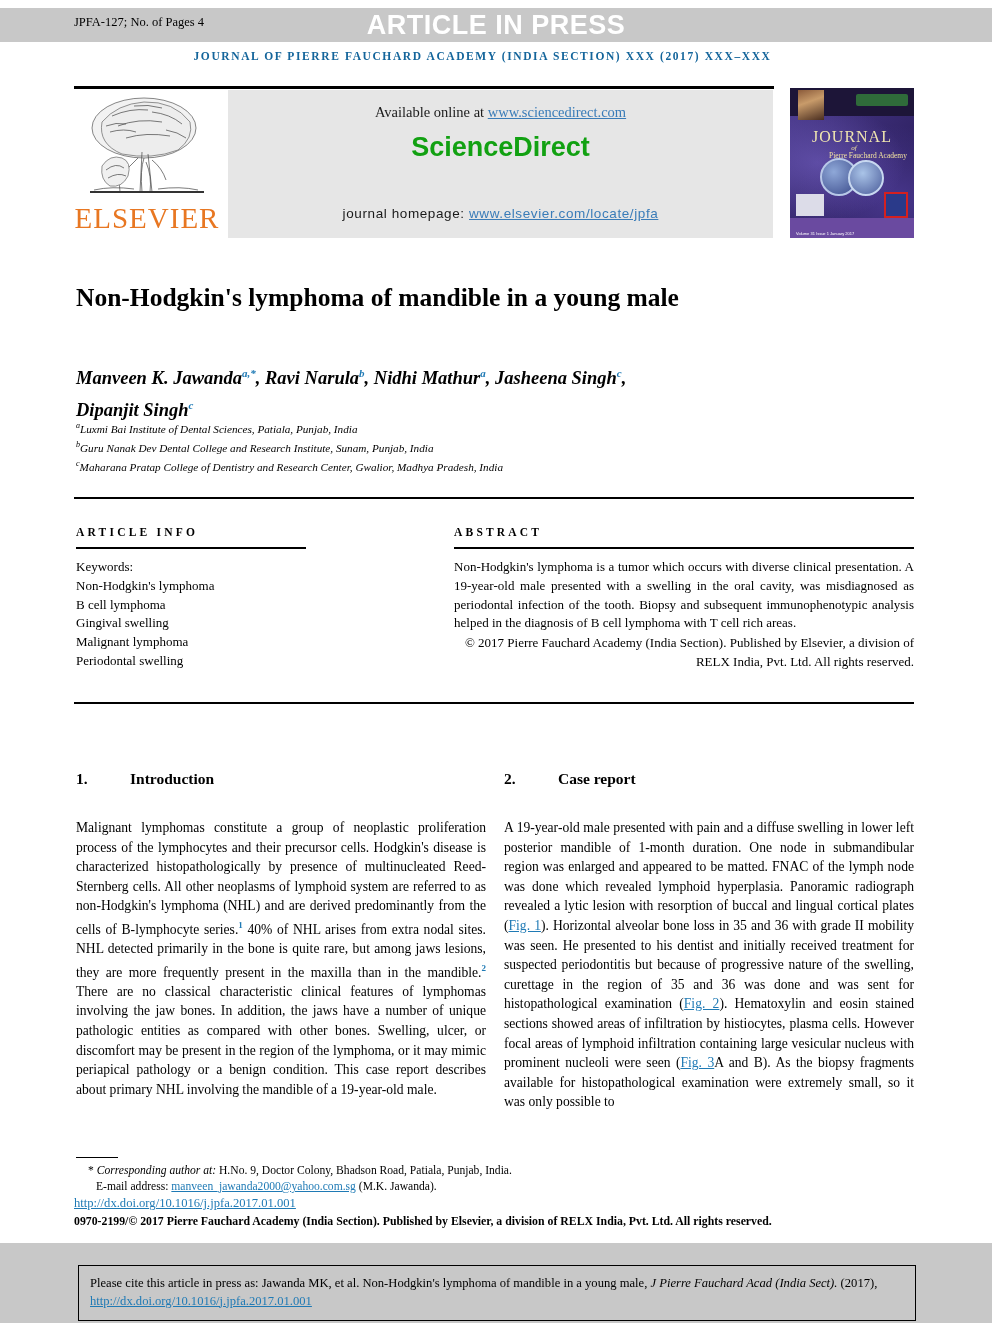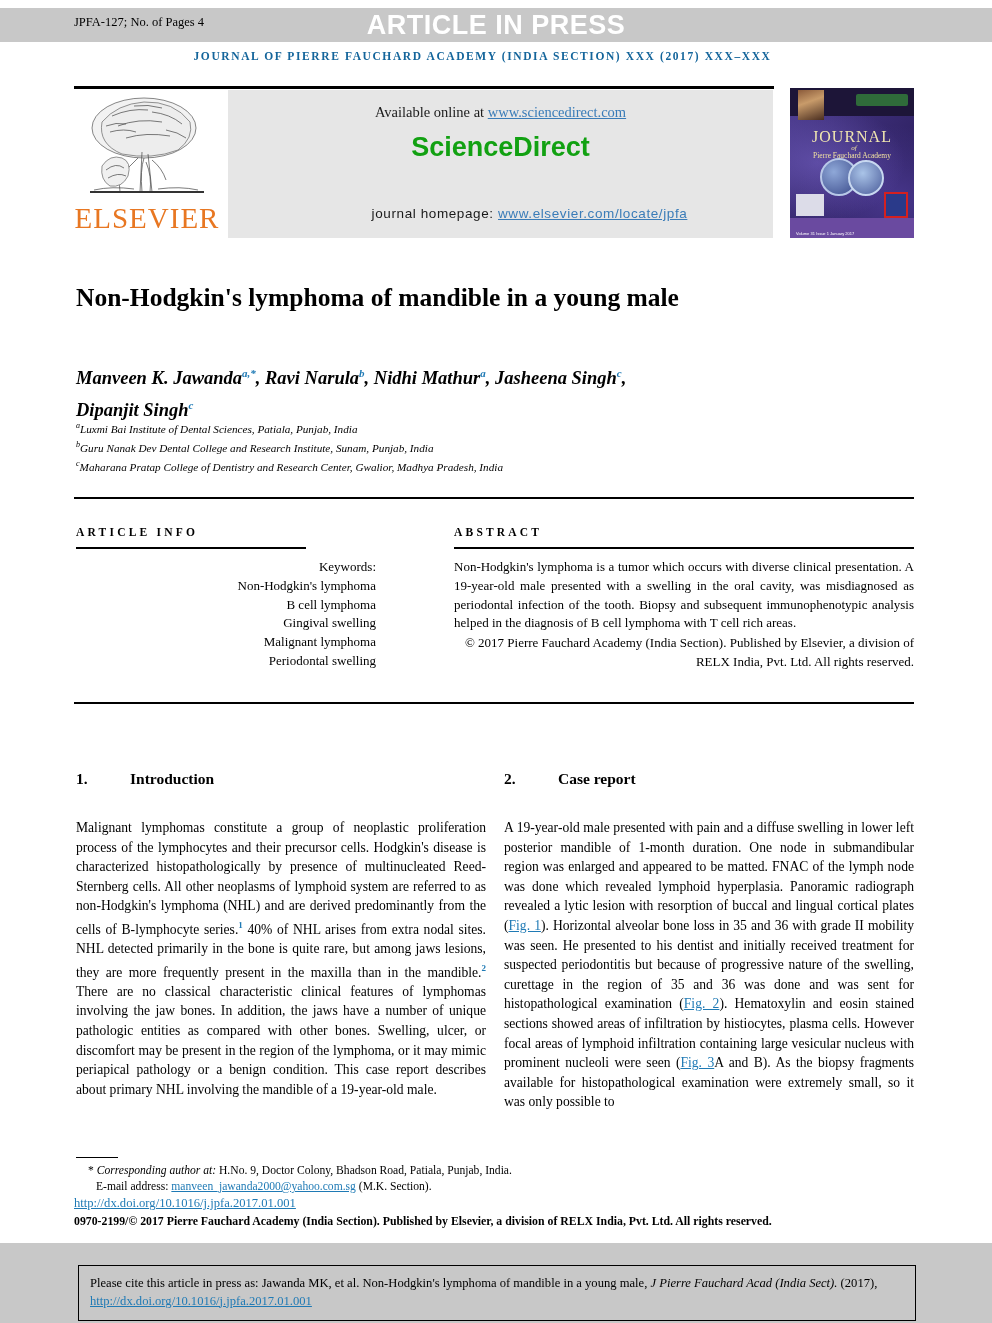--- a/index.html
+++ b/index.html
@@ -113,21 +113,20 @@
   }
   .sd-home {
     position: absolute;
     left: 0; top: 116px;
     width: 545px;
     text-align: center;
     font-family: "Liberation Sans", sans-serif;
     font-size: 13.5px;
     letter-spacing: 0.6px;
     color: #1a1a1a;
-    margin-left: 29px;
   }
   .sd-home .lnk { color: #3a7cb8; }
 
   
   .cover {
     position: absolute;
     left: 790px; top: 88px;
     width: 124px; height: 150px;
     background: #3b2a72;
     overflow: hidden;
@@ -151,21 +150,21 @@
       radial-gradient(ellipse at 75% 70%, rgba(90,70,170,.6), transparent 60%),
       linear-gradient(130deg,#4a3a8c,#2d2060 70%);
   }
   .cover-title {
     position: absolute; left: 0; top: 40px; width: 124px; text-align: center;
     font-family: "Liberation Serif", serif; font-size: 16px; color: #f0e6b0;
     letter-spacing: 1px;
   }
   .cover-sub {
     position: absolute; left: 0; top: 58px; width: 124px; text-align: center;
-    font-family: "Liberation Serif", serif; font-size: 7.5px; color: #f0e0a0;
+    font-family: "Liberation Serif", serif; font-size: 7.5px; color: #f0e0a0; padding-left: 16px;
   }
   .cover-sub-it {
     position: absolute; left: 0; top: 52px; width: 128px; text-align: center;
     font-family: "Liberation Serif", serif; font-size: 7px; color: #f0e0a0;
     font-style: italic;
   }
   .cover-globe1 {
     position: absolute; left: 30px; top: 70px; width: 34px; height: 34px;
     border: 2px solid #b8c8e8; border-radius: 50%;
     background: radial-gradient(circle at 35% 35%, #8fa8d8, #3a4a8a);
@@ -267,21 +266,20 @@
     background: #000;
   }
 
   .keywords {
     position: absolute;
     left: 76px; top: 558px;
     width: 300px;
     font-family: "Liberation Serif", serif;
     font-size: 13px;
     line-height: 18.8px;
-    text-align: right;
   }
 
   .abstract {
     position: absolute;
     left: 454px; top: 558px;
     width: 460px;
     font-family: "Liberation Serif", serif;
     font-size: 13px;
     line-height: 18.8px;
     text-align: justify;
@@ -490,21 +488,21 @@
 <div class="col col-r">
   <div class="sec-head">
     <span class="sec-num">2.</span><span>Case report</span>
   </div>
   <p class="body-p"><span>A 19-year-old male presented with pain and a diffuse swelling in lower left posterior mandible of 1-month duration. One node in submandibular region was enlarged and appeared to be matted. FNAC of the lymph node was done which revealed lymphoid hyperplasia. Panoramic radiograph revealed a lytic lesion with resorption of buccal and lingual cortical plates (</span><a class="ref-lnk" href="#">Fig. 1</a><span>). Horizontal alveolar bone loss in 35 and 36 with grade II mobility was seen. He presented to his dentist and initially received treatment for suspected periodontitis but because of progressive nature of the swelling, curettage in the region of 35 and 36 was done and was sent for histopathological examination (</span><a class="ref-lnk" href="#">Fig. 2</a><span>). Hematoxylin and eosin stained sections showed areas of infiltration by histiocytes, plasma cells. However focal areas of lymphoid infiltration containing large vesicular nucleus with prominent nucleoli were seen (</span><a class="ref-lnk" href="#">Fig. 3</a><span>A and B). As the biopsy fragments available for histopathological examination were extremely small, so it was only possible to</span></p>
 </div>
 
 <div class="foot-rule"></div>
 <div class="footnote">
   <span class="indent"><span>*</span> <span class="ital">Corresponding author at:</span><span> H.No. 9, Doctor Colony, Bhadson Road, Patiala, Punjab, India.</span></span>
-  <span class="indent" style="padding-left:20px"><span>E-mail address: </span><a class="foot-lnk" href="#">manveen_jawanda2000@yahoo.com.sg</a><span> (M.K. Section).</span></span>
+  <span class="indent" style="padding-left:20px"><span>E-mail address: </span><a class="foot-lnk" href="#">manveen_jawanda2000@yahoo.com.sg</a><span> (M.K. Jawanda).</span></span>
 </div>
 <div class="doi-line"><a class="foot-lnk" href="#">http://dx.doi.org/10.1016/j.jpfa.2017.01.001</a></div>
 <div class="issn-line">0970-2199/© 2017 Pierre Fauchard Academy (India Section). Published by Elsevier, a division of RELX India, Pvt. Ltd. All rights reserved.</div>
 
 <div class="cite-wrap"></div>
 <div class="cite-box">
   <span>Please cite this article in press as: Jawanda MK, et al. Non-Hodgkin's lymphoma of mandible in a young male, </span><span class="ital">J Pierre Fauchard Acad (India Sect).</span><span> (2017), </span><a class="lnk" href="#">http://dx.doi.org/10.1016/j.jpfa.2017.01.001</a>
 </div>
 
 </body></html>

